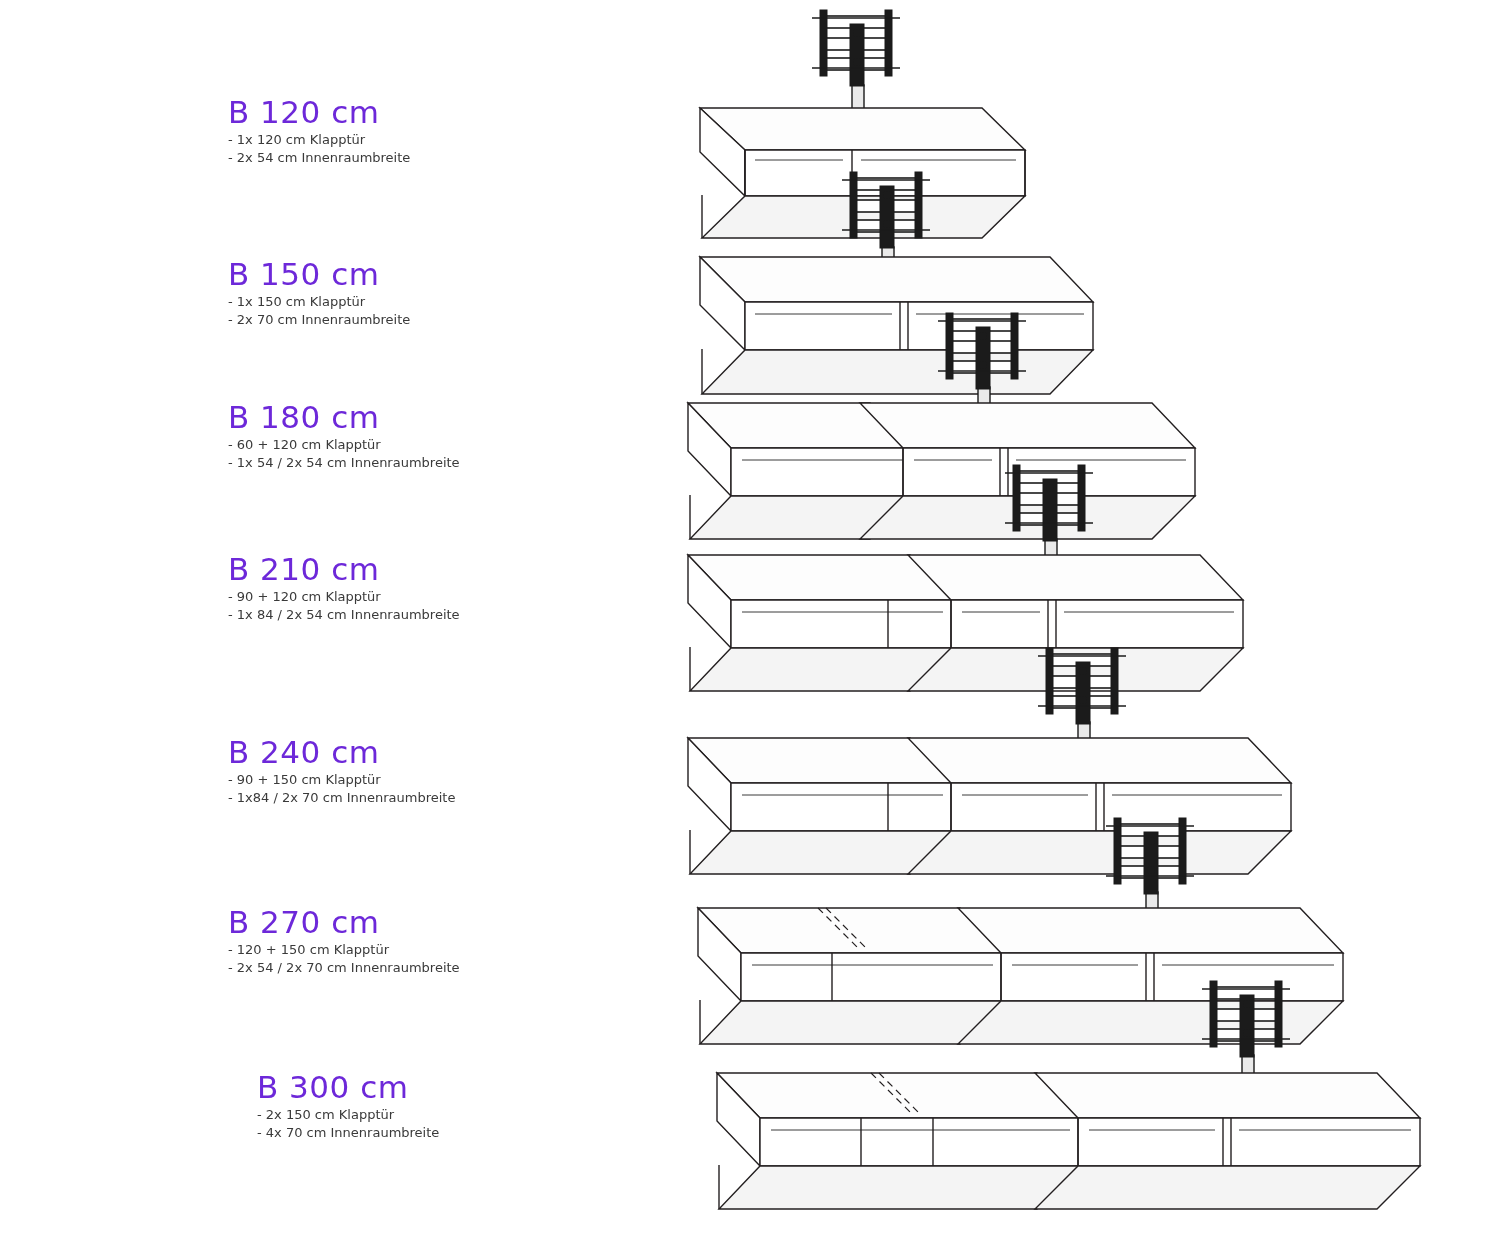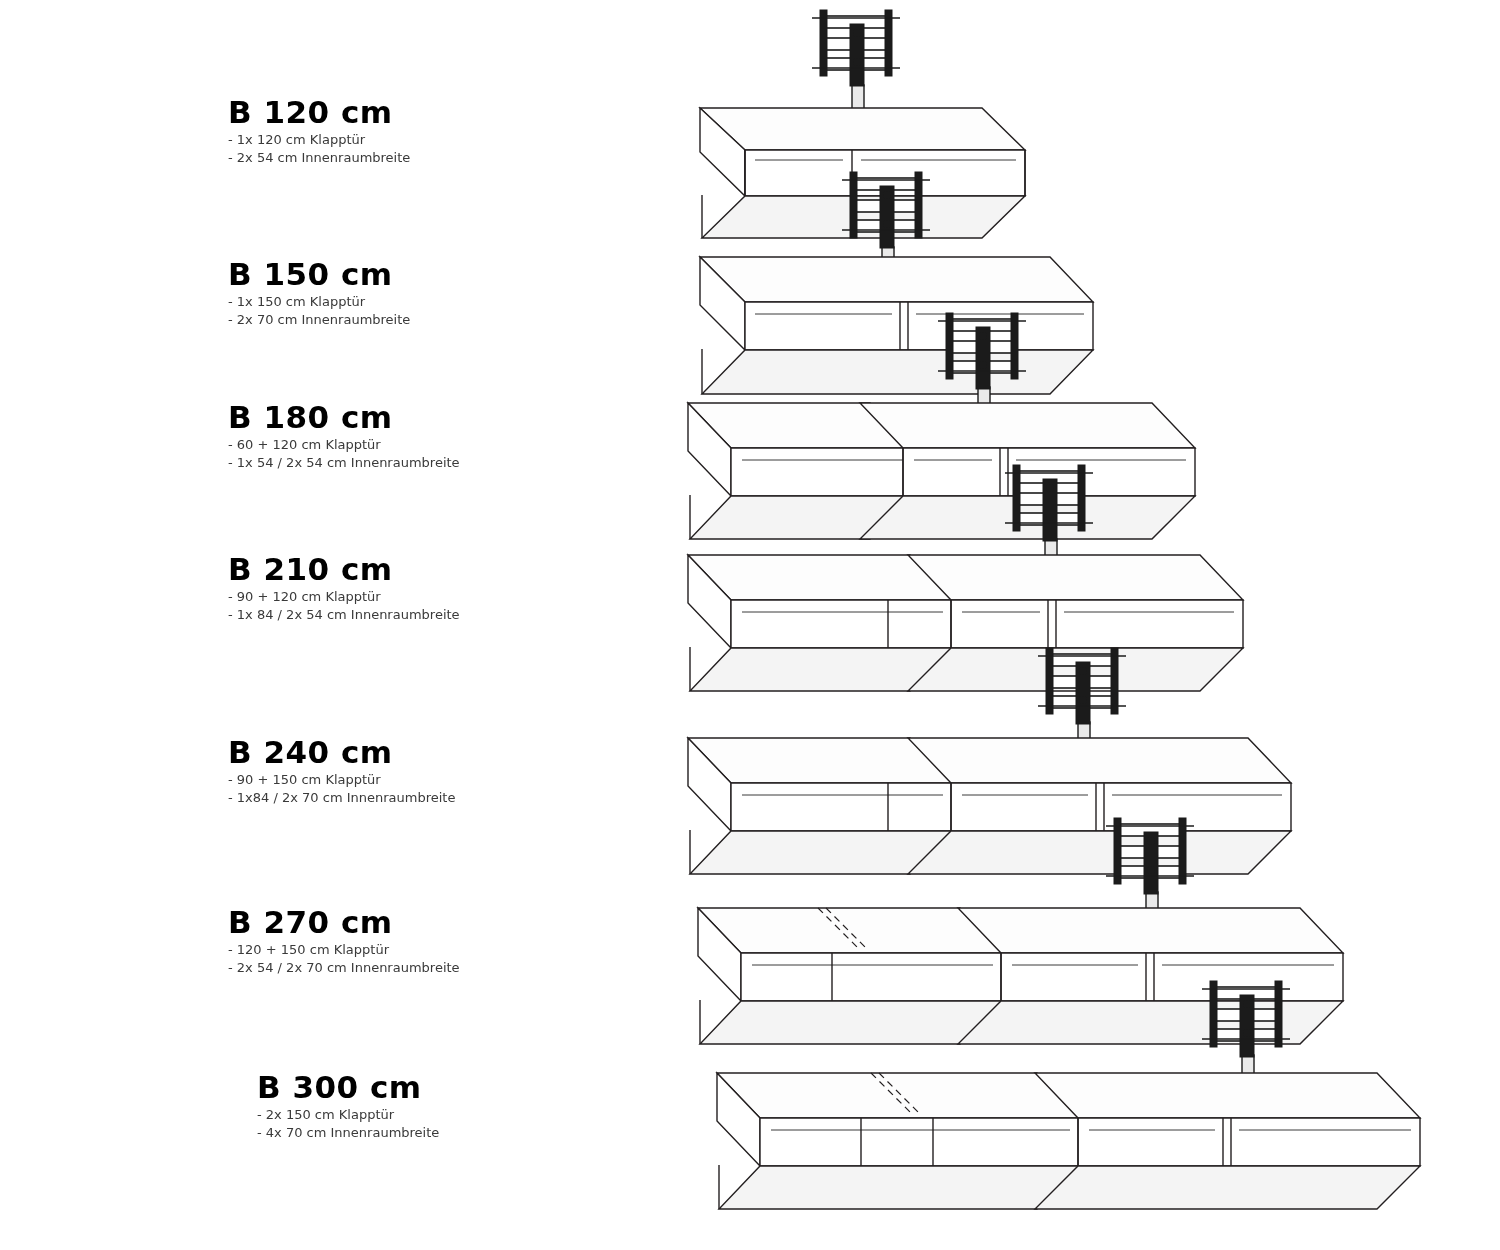--- a/index.html
+++ b/index.html
@@ -26,24 +26,24 @@
     width: 1500px;
   }
   .spec {
     position: absolute;
     left: 228px;
     width: 430px;
     text-align: left;
   }
   .spec .title {
     font-size: 31px;
-    font-weight: 700;
+    font-weight: 400;
     letter-spacing: 0.5px;
     line-height: 1.15;
-    color: #000000;
+    color: #6d28d9;
     white-space: nowrap;
   }
   .spec .line {
     font-size: 13px;
     font-weight: 400;
     line-height: 1.45;
     color: #3a3a3a;
     white-space: nowrap;
   }
   .art {

